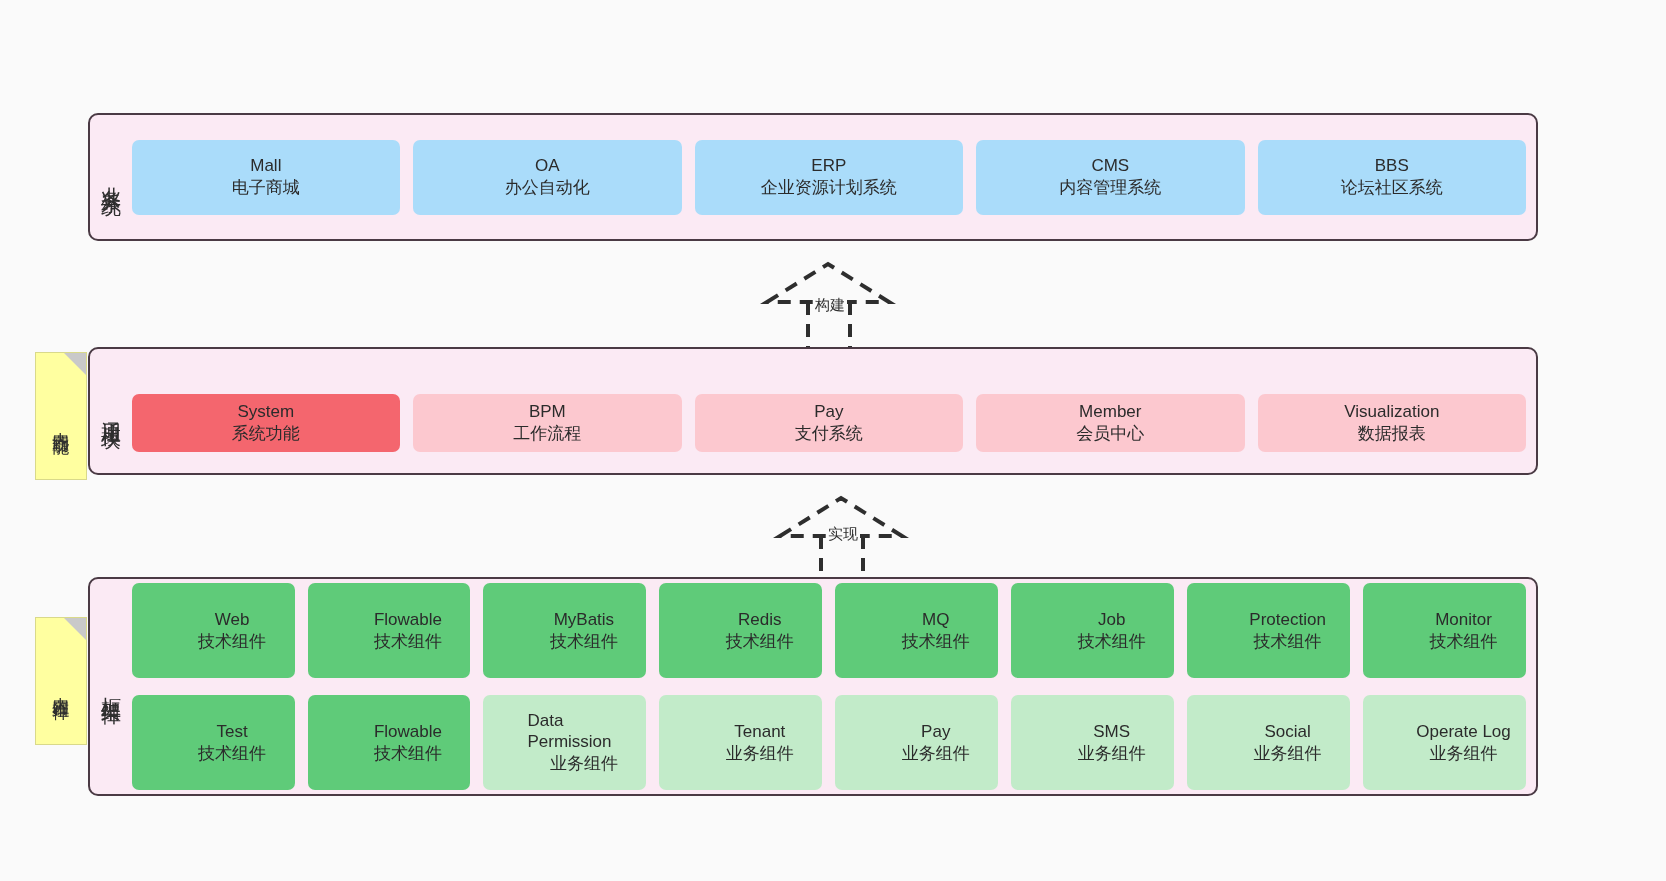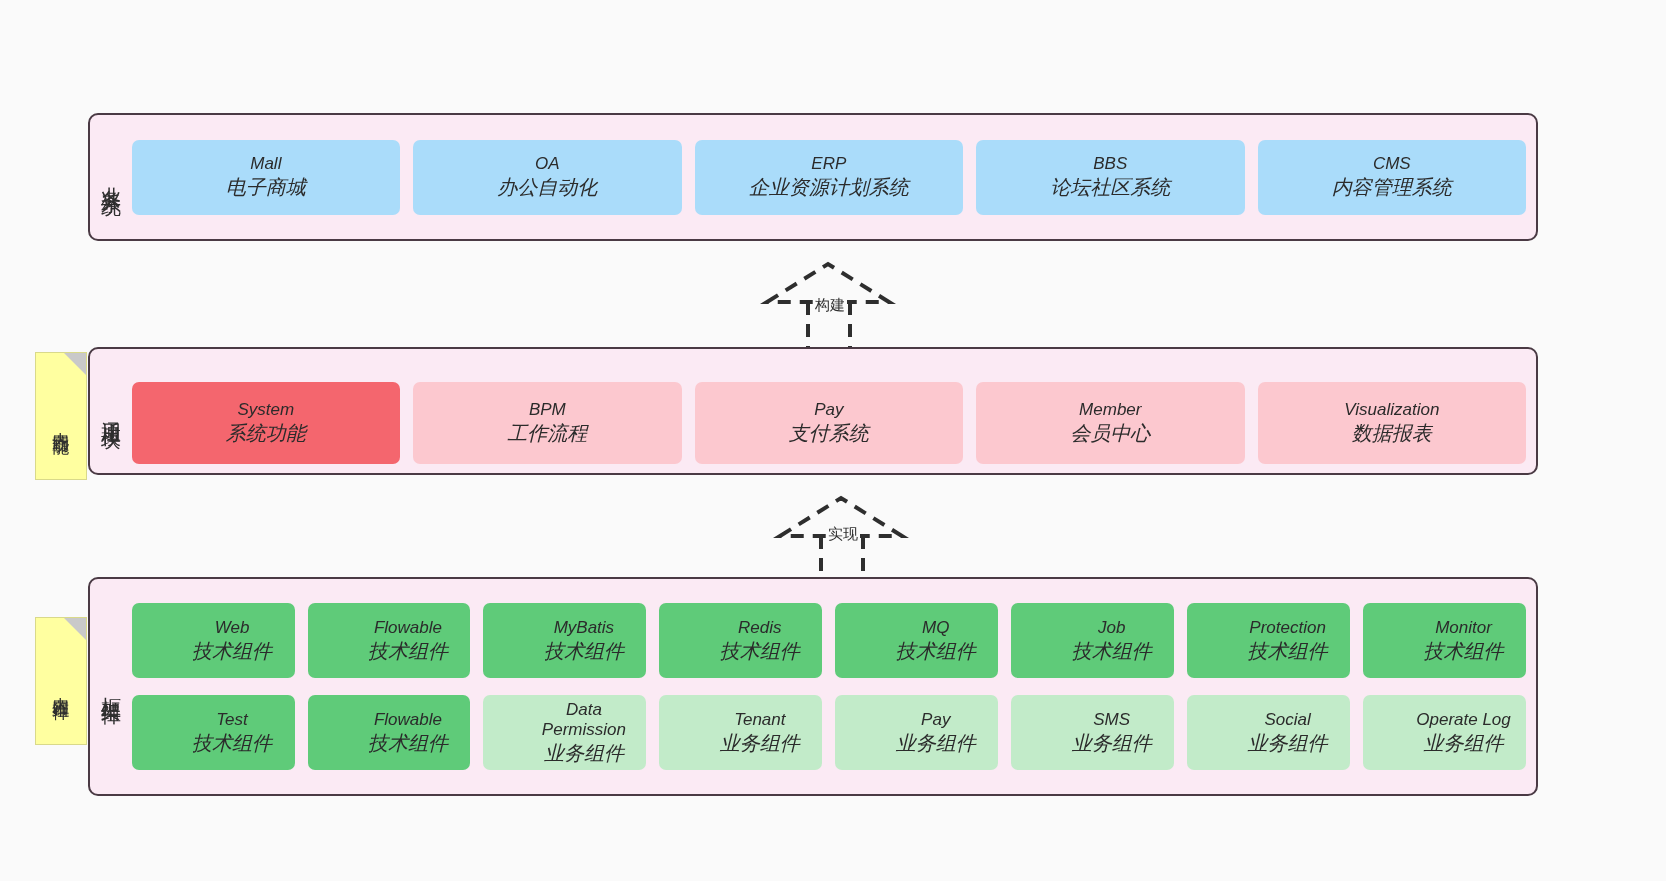--- a/index.html
+++ b/index.html
@@ -60,38 +60,36 @@
   .row + .row { margin-top: 17px; }
 
   
   .node {
     flex: 1 1 0;
     border-radius: 7px;
     display: flex;
     flex-direction: column;
     align-items: center;
     justify-content: center;
-    text-align: center;
     color: #2b2b2b;
     line-height: 1.22;
     padding: 4px 6px;
-    font-style: italic;
   }
   .node .en {
     font-size: 17px;
     font-family: "Liberation Sans", "DejaVu Sans", sans-serif;
   }
   .node .cn {
-    font-size: 20px;
+    font-size: 17px;
     font-family: "DejaVu Sans", "Liberation Sans", sans-serif;
   }
 
   .h-biz   { height: 75px; }
-  .h-mod   { height: 82px; margin-top: 24px; }
-  .h-frame { height: 75px; padding-left: 44px; }
+  .h-mod   { height: 58px; margin-top: 24px; }
+  .h-frame { height: 95px; padding-left: 44px; }
 
   
   .c-blue        { background: #aadcfa; }
   .c-red         { background: #f4666e; }
   .c-pink        { background: #fcc8cf; }
   .c-green       { background: #5fcb79; }
   .c-lightgreen  { background: #c2ebc9; }
 
   
   .sticky {
@@ -148,26 +146,26 @@
         </div>
         <div class="node c-blue h-biz">
           <span class="en">OA</span>
           <span class="cn">办公自动化</span>
         </div>
         <div class="node c-blue h-biz">
           <span class="en">ERP</span>
           <span class="cn">企业资源计划系统</span>
         </div>
         <div class="node c-blue h-biz">
+          <span class="en">CMS</span>
+          <span class="cn">内容管理系统</span>
+        </div>
+        <div class="node c-blue h-biz">
           <span class="en">BBS</span>
           <span class="cn">论坛社区系统</span>
-        </div>
-        <div class="node c-blue h-biz">
-          <span class="en">CMS</span>
-          <span class="cn">内容管理系统</span>
         </div>
       </div>
     </div>
   </div>
 
   <svg class="connector" style="left:760px; top:258px; width:170px; height:92px;" viewBox="0 0 170 92">
 
     <path d="M 7 44 L 68 6 L 129 44 Z" fill="#fafafa" stroke="#2e2e2e" stroke-width="4" stroke-dasharray="13,9" stroke-linejoin="miter"></path>
 
     <path d="M 48 44 L 48 92 M 90 44 L 90 92" fill="none" stroke="#2e2e2e" stroke-width="4" stroke-dasharray="13,9"></path>

